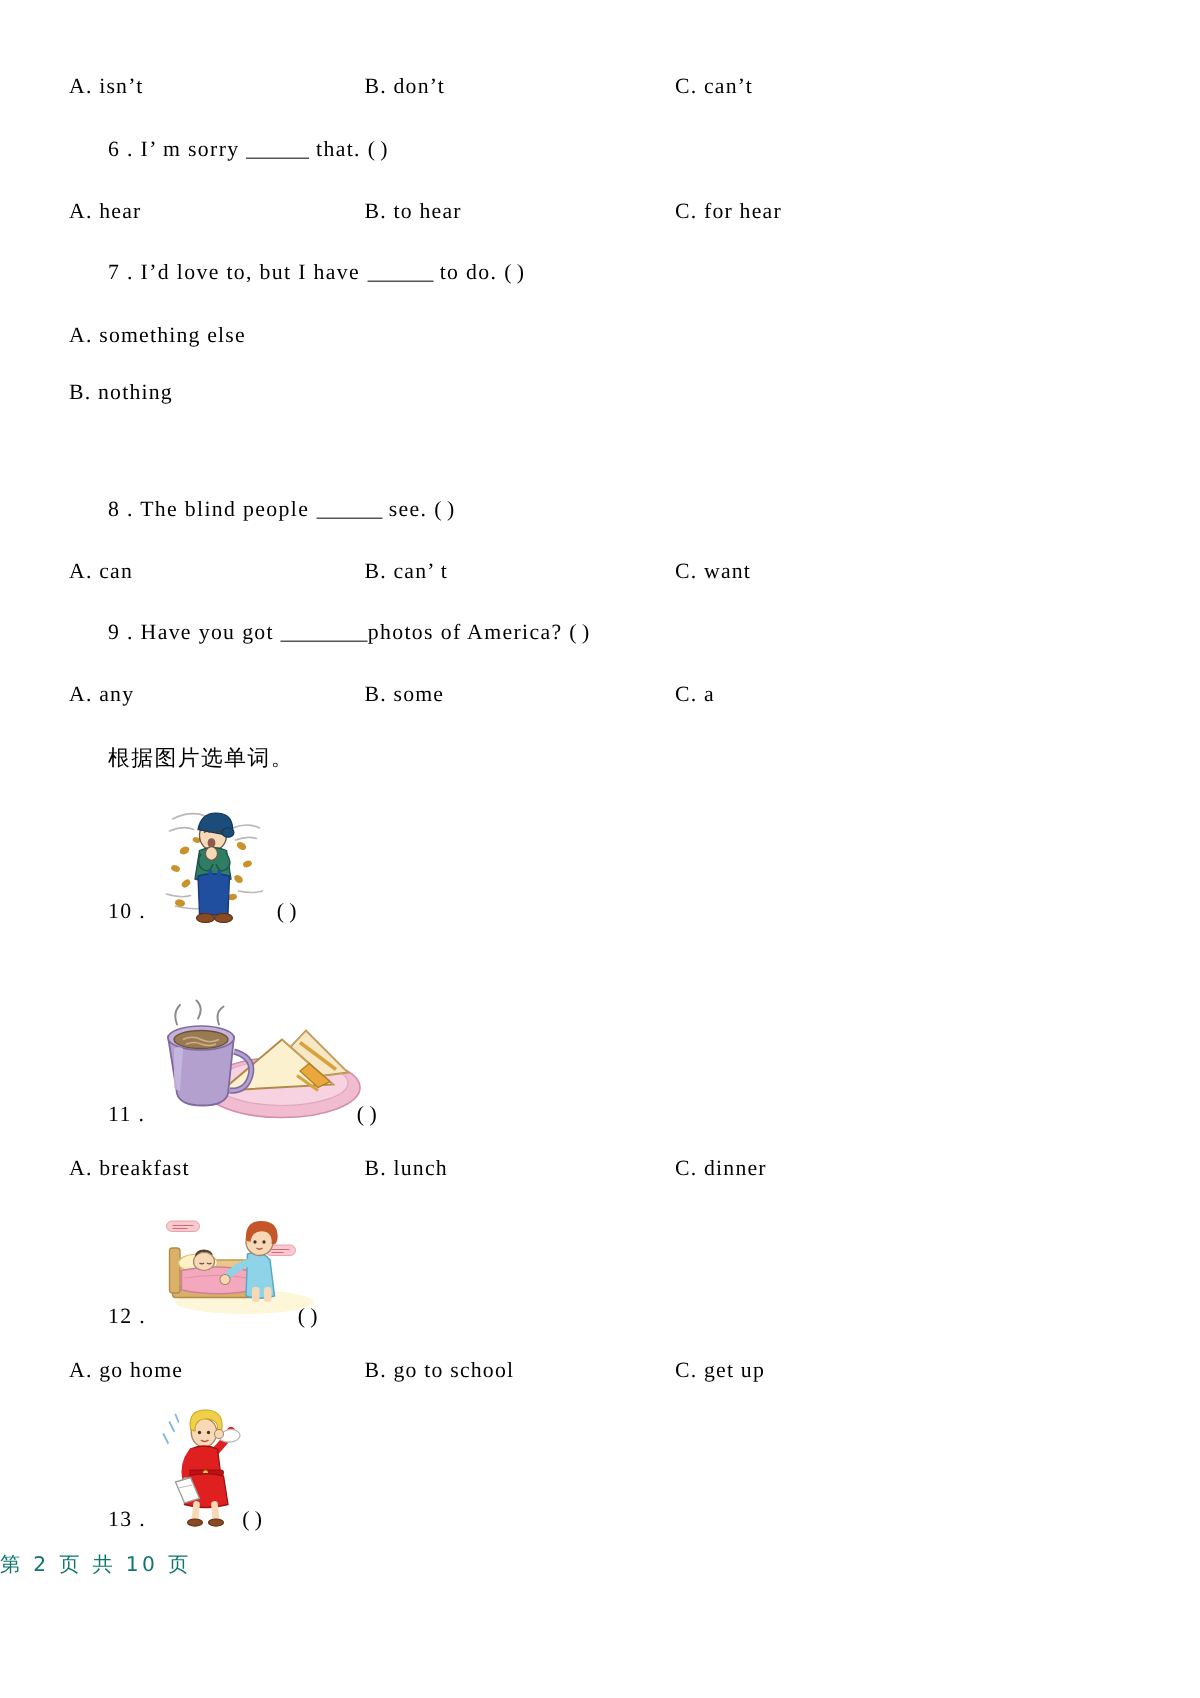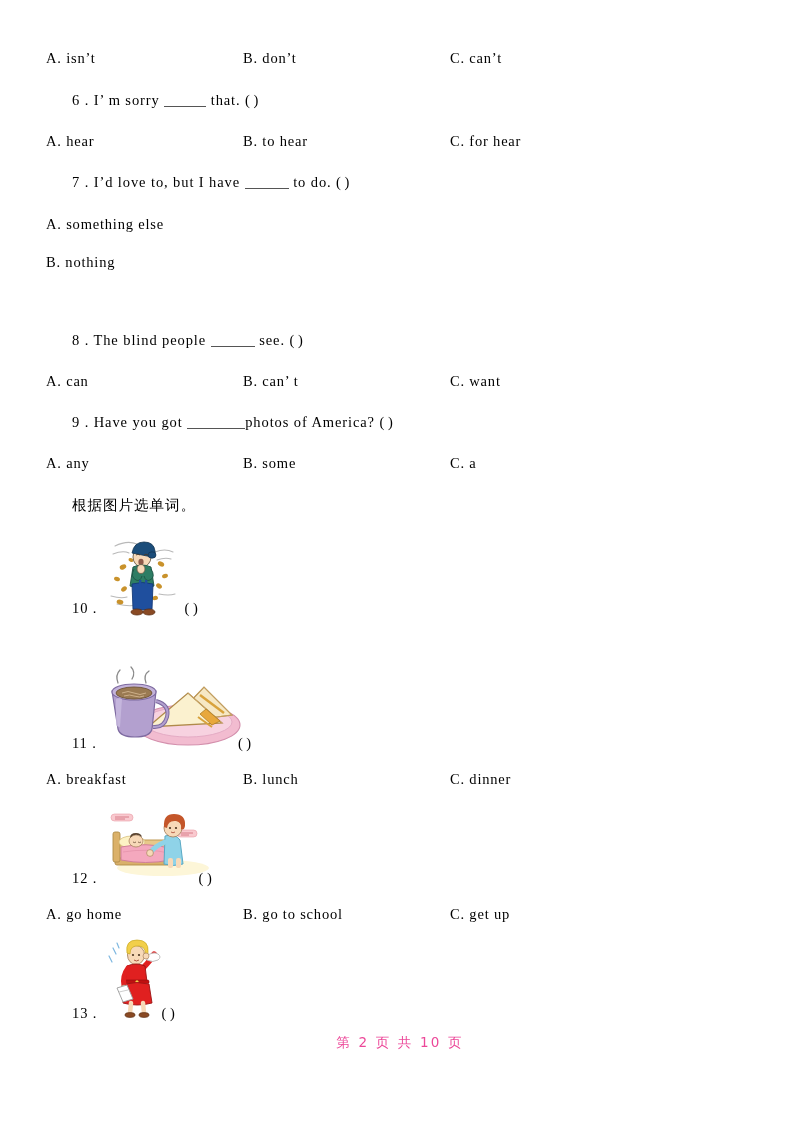--- a/index.html
+++ b/index.html
@@ -81,25 +81,24 @@
     font-family: "DejaVu Sans", "Liberation Sans", sans-serif;
     font-size: 14.5px;
     letter-spacing: 1px;
     white-space: nowrap;
   }
 
   .footer {
     position: absolute;
     left: 0;
     width: 800px;
-    text-align: center;
     font-family: "DejaVu Sans", "Liberation Sans", sans-serif;
     font-size: 13.5px;
     letter-spacing: 2.2px;
-    color: #ec4899;
+    color: #0f766e;
     white-space: nowrap;
   }
 
   
   .pic {
     position: absolute;
     overflow: hidden;
   }
   .pic svg { display: block; }
 </style>

